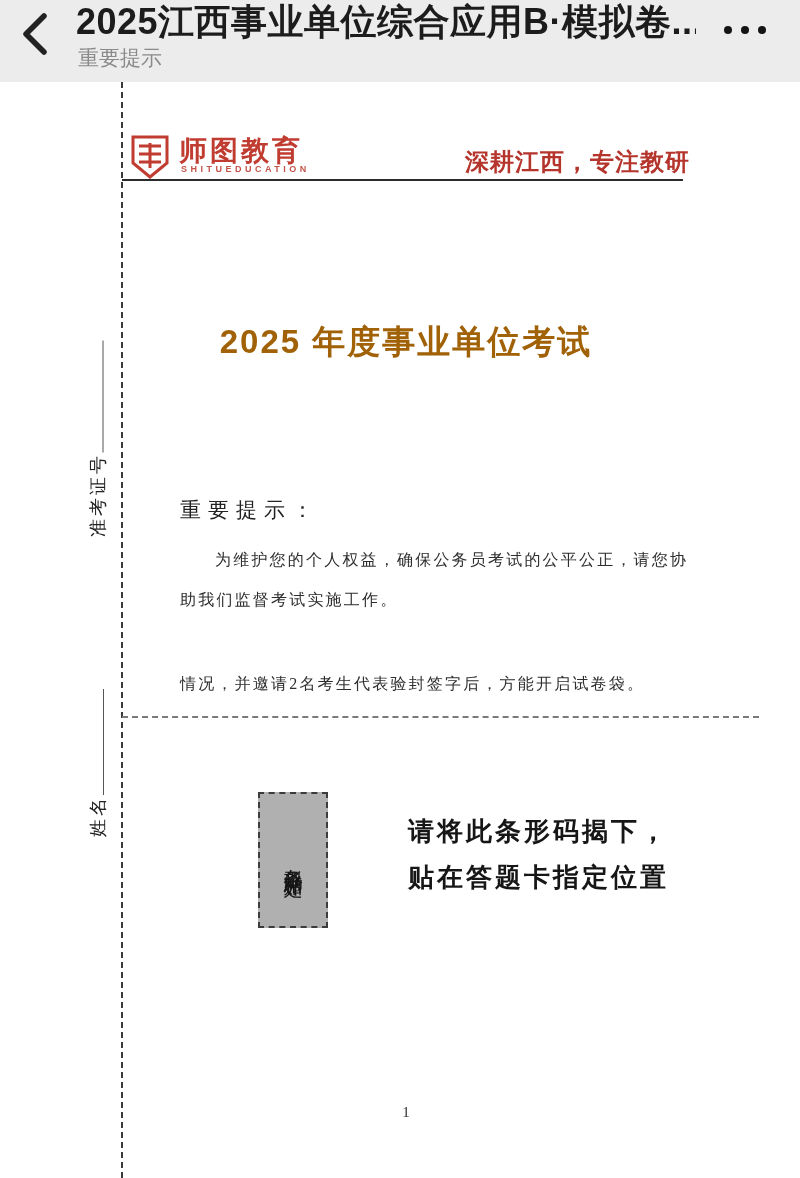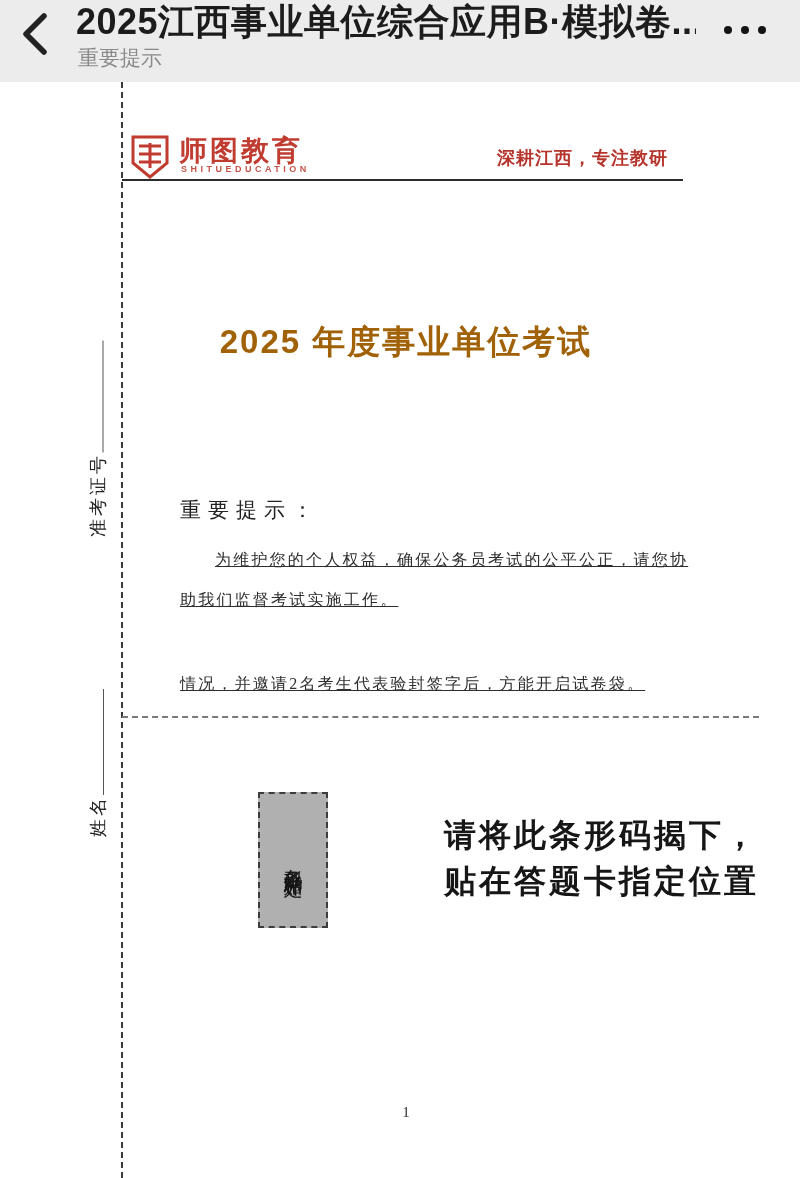--- a/index.html
+++ b/index.html
@@ -52,22 +52,22 @@
   .logo-shield { position:absolute; left:130px; top:52px; }
   .brand-name {
     position:absolute; left:179px; top:50px; font-size:28px; font-weight:700;
     color:#c03b30; letter-spacing:3px; font-family:"Liberation Serif", serif;
   }
   .brand-sub {
     position:absolute; left:181px; top:82px; font-size:9px; font-weight:700;
     color:#c4544a; letter-spacing:3.5px;
   }
   .slogan {
-    position:absolute; left:418px; top:64px; width:250px; text-align:right;
-    font-size:18px; font-weight:700; color:#b5342c; letter-spacing:1px;
+    position:absolute; left:440px; top:64px; width:250px; text-align:right;
+    font-size:24px; font-weight:700; color:#b5342c; letter-spacing:1px;
     font-family:"Liberation Serif", serif;
   }
   .head-rule { position:absolute; left:122px; top:97px; width:561px; height:2px; background:#2b2b2b; }
 
   
   .paper-title {
     position:absolute; left:122px; width:568px; text-align:center;
     font-size:33px; font-weight:700; color:#a16207; letter-spacing:2px;
   }
   .paper-title.t1 { top:238px; }
@@ -76,21 +76,20 @@
   
   .notice-heading {
     position:absolute; left:180px; top:414px;
     font-family:"Liberation Serif", serif; font-weight:400;
     font-size:21px; color:#222; letter-spacing:7px;
   }
   .body-line {
     position:absolute; white-space:nowrap;
     font-family:"Liberation Serif", serif; font-size:16px; color:#2e2e2e;
     letter-spacing:2.2px;
-    text-decoration:underline;
   }
   .p1l1 { left:215px; top:468px; }
   .p1l2 { left:180px; top:508px; }
   .p2l1 { left:215px; top:550px; }
   .p2l2 { left:180px; top:592px; }
 
   .dash-divider {
     position:absolute; left:122px; top:634px; width:637px; height:0;
     border-top:2px dashed #7a7a7a;
   }
@@ -100,21 +99,21 @@
     position:absolute; left:258px; top:710px; width:70px; height:136px;
     background:#b0b0b0; border:2px dashed #3c3c3c;
     display:flex; align-items:center; justify-content:center;
   }
   .barcode-box span {
     writing-mode:vertical-rl; text-orientation:upright;
     font-size:19px; color:#141414; letter-spacing:2px; font-weight:400;
   }
   .bc-instr {
     position:absolute; left:408px; white-space:nowrap;
-    font-size:32px; font-weight:700; color:#161616; letter-spacing:3px;margin-left:36px;
+    font-size:26px; font-weight:700; color:#161616; letter-spacing:3px;
   }
   .bc-instr.l1 { top:732px; }
   .bc-instr.l2 { top:778px; }
 
   .page-num {
     position:absolute; left:122px; top:1022px; width:568px; text-align:center;
     font-family:"Liberation Serif", serif; font-size:15px; color:#333;
   }
 </style>
 </head>

